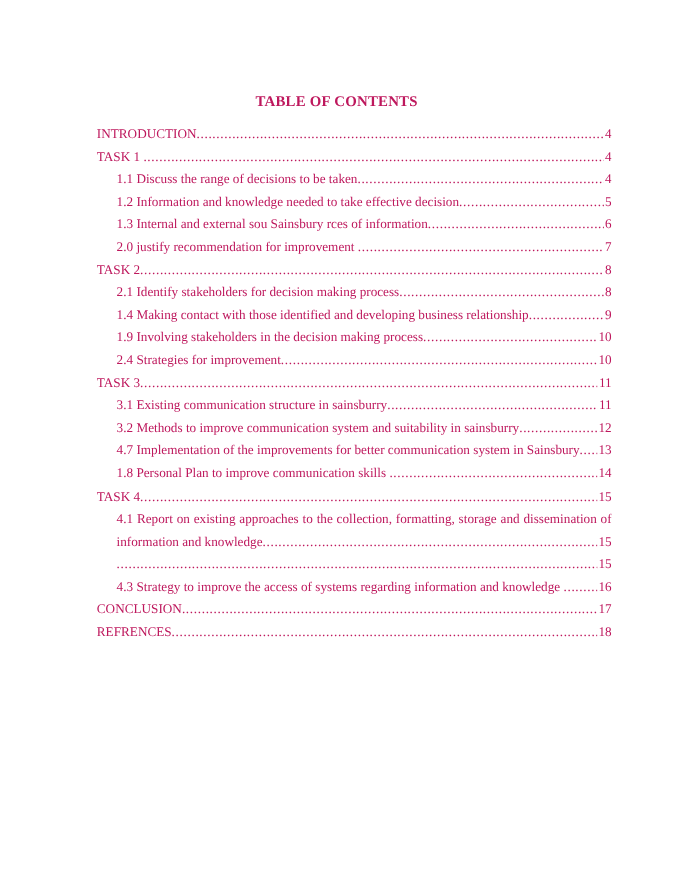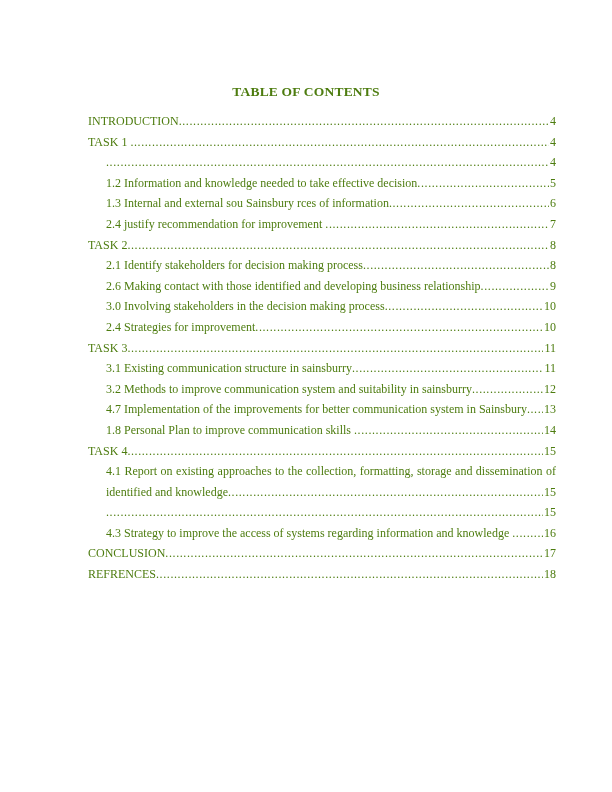--- a/index.html
+++ b/index.html
@@ -6,21 +6,21 @@
     margin: 0;
     padding: 0;
     background: #ffffff;
   }
   .page {
     position: relative;
     width: 612px;
     height: 792px;
     background: #ffffff;
     font-family: "Liberation Serif", serif;
-    color: #4d7c0f;
+    color: #be185d;
     overflow: hidden;
   }
   .toc-title {
     position: absolute;
     top: 84px;
     left: 72px;
     width: 468px;
     text-align: center;
     font-size: 13.5px;
     font-weight: bold;
@@ -85,69 +85,70 @@
       </div>
       <div class="toc-entry level-0">
         <div class="toc-row">
           <span class="toc-entry-label">TASK 1 </span>
           <span class="toc-dot-leader">............................................................................................................................................................................................................................................................................................................</span>
           <span class="toc-page-number">4</span>
         </div>
       </div>
       <div class="toc-entry level-1">
         <div class="toc-row">
+          <span class="toc-entry-label">1.1 Discuss the range of decisions to be taken</span>
           <span class="toc-dot-leader">............................................................................................................................................................................................................................................................................................................</span>
           <span class="toc-page-number">4</span>
         </div>
       </div>
       <div class="toc-entry level-1">
         <div class="toc-row">
           <span class="toc-entry-label">1.2 Information and knowledge needed to take effective decision</span>
           <span class="toc-dot-leader">............................................................................................................................................................................................................................................................................................................</span>
           <span class="toc-page-number">5</span>
         </div>
       </div>
       <div class="toc-entry level-1">
         <div class="toc-row">
           <span class="toc-entry-label">1.3 Internal and external sou Sainsbury rces of information</span>
           <span class="toc-dot-leader">............................................................................................................................................................................................................................................................................................................</span>
           <span class="toc-page-number">6</span>
         </div>
       </div>
       <div class="toc-entry level-1">
         <div class="toc-row">
-          <span class="toc-entry-label">2.4 justify recommendation for improvement </span>
+          <span class="toc-entry-label">2.0 justify recommendation for improvement </span>
           <span class="toc-dot-leader">............................................................................................................................................................................................................................................................................................................</span>
           <span class="toc-page-number">7</span>
         </div>
       </div>
       <div class="toc-entry level-0">
         <div class="toc-row">
           <span class="toc-entry-label">TASK 2</span>
           <span class="toc-dot-leader">............................................................................................................................................................................................................................................................................................................</span>
           <span class="toc-page-number">8</span>
         </div>
       </div>
       <div class="toc-entry level-1">
         <div class="toc-row">
           <span class="toc-entry-label">2.1 Identify stakeholders for decision making process</span>
           <span class="toc-dot-leader">............................................................................................................................................................................................................................................................................................................</span>
           <span class="toc-page-number">8</span>
         </div>
       </div>
       <div class="toc-entry level-1">
         <div class="toc-row">
-          <span class="toc-entry-label">2.6 Making contact with those identified and developing business relationship</span>
+          <span class="toc-entry-label">1.4 Making contact with those identified and developing business relationship</span>
           <span class="toc-dot-leader">............................................................................................................................................................................................................................................................................................................</span>
           <span class="toc-page-number">9</span>
         </div>
       </div>
       <div class="toc-entry level-1">
         <div class="toc-row">
-          <span class="toc-entry-label">3.0 Involving stakeholders in the decision making process</span>
+          <span class="toc-entry-label">1.9 Involving stakeholders in the decision making process</span>
           <span class="toc-dot-leader">............................................................................................................................................................................................................................................................................................................</span>
           <span class="toc-page-number">10</span>
         </div>
       </div>
       <div class="toc-entry level-1">
         <div class="toc-row">
           <span class="toc-entry-label">2.4 Strategies for improvement</span>
           <span class="toc-dot-leader">............................................................................................................................................................................................................................................................................................................</span>
           <span class="toc-page-number">10</span>
         </div>
@@ -190,21 +191,21 @@
       <div class="toc-entry level-0">
         <div class="toc-row">
           <span class="toc-entry-label">TASK 4</span>
           <span class="toc-dot-leader">............................................................................................................................................................................................................................................................................................................</span>
           <span class="toc-page-number">15</span>
         </div>
       </div>
       <div class="toc-entry level-1">
         <div class="toc-wrap-line">4.1 Report on existing approaches to the collection, formatting, storage and dissemination of</div>
         <div class="toc-row">
-          <span class="toc-entry-label">identified and knowledge</span>
+          <span class="toc-entry-label">information and knowledge</span>
           <span class="toc-dot-leader">............................................................................................................................................................................................................................................................................................................</span>
           <span class="toc-page-number">15</span>
         </div>
       </div>
       <div class="toc-entry level-1">
         <div class="toc-row">
           <span class="toc-dot-leader">............................................................................................................................................................................................................................................................................................................</span>
           <span class="toc-page-number">15</span>
         </div>
       </div>

